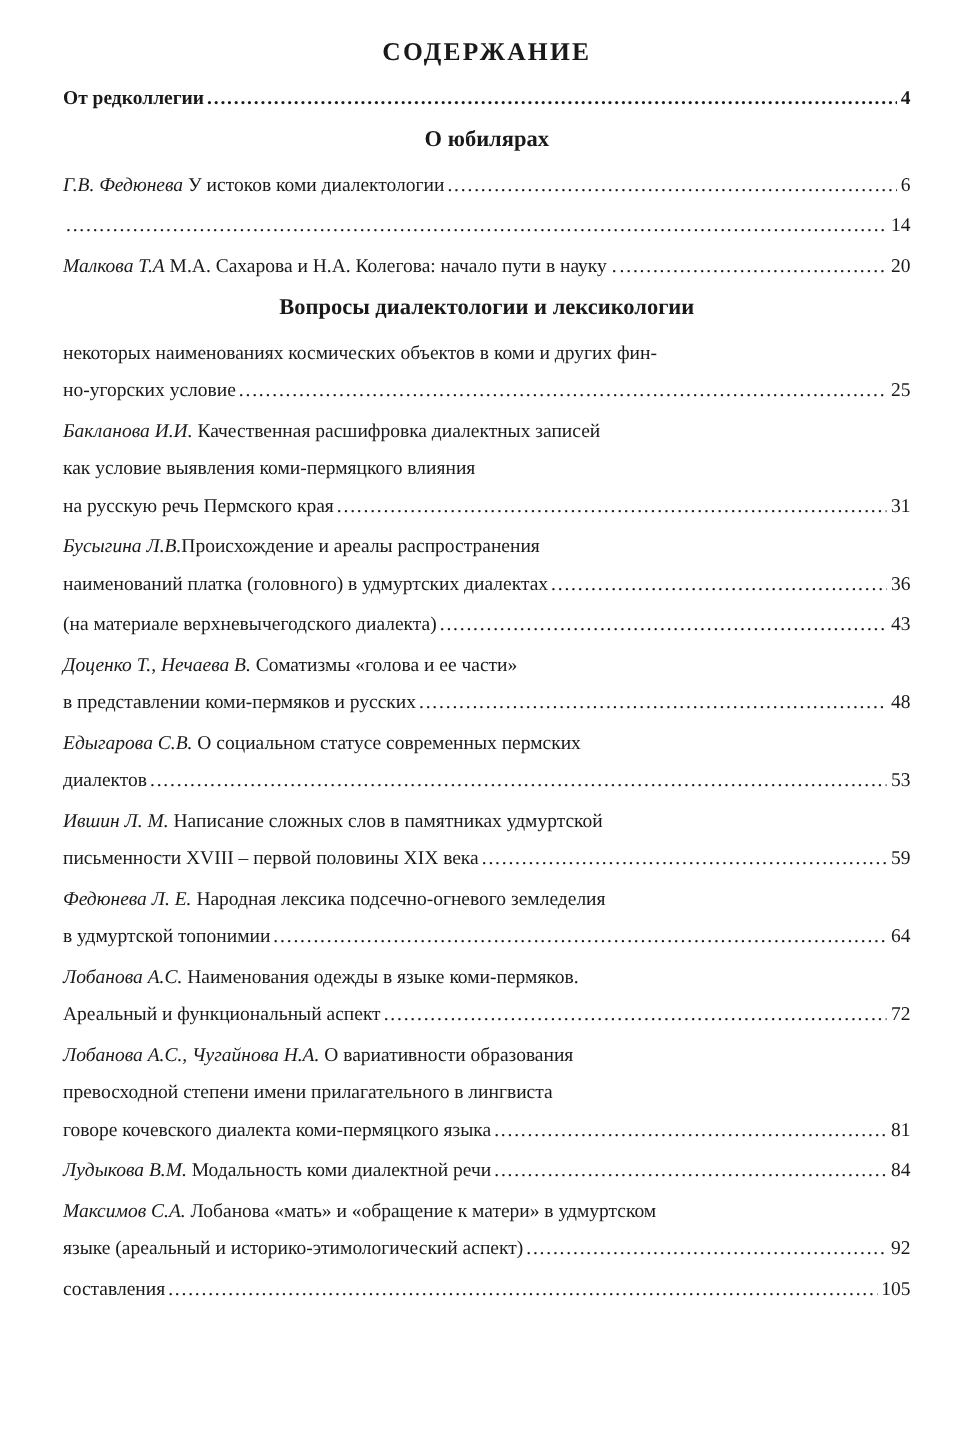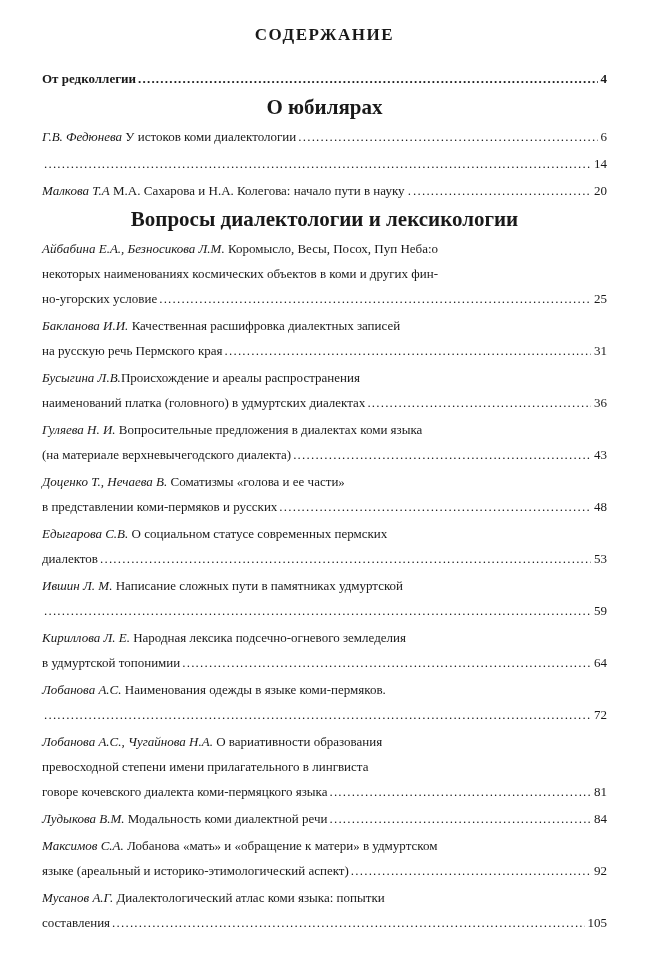--- a/index.html
+++ b/index.html
@@ -12,24 +12,24 @@
     color: #191919;
     padding: 22px 42px 8px 42px;
     overflow: hidden;
   }
   .title {
     font-size: 17px;
     font-weight: bold;
     text-align: center;
     letter-spacing: 1.5px;
     line-height: 25px;
-    margin-bottom: 19px;
+    margin-bottom: 5px;
   }
   .section-heading {
-    font-size: 21px;
+    font-size: 15px;
     font-weight: bold;
     text-align: center;
     line-height: 25px;
     margin: 4px 0 4px 0;
   }
   .entry {
     font-size: 13px;
     margin-bottom: 2px;
   }
   .entry.bold { font-weight: bold; }
@@ -76,46 +76,45 @@
       </div>
       <div class="entry">
         <div class="line last">
           <span class="ltext"><span class="author">Малкова Т.А</span><span> М.А. Сахарова и Н.А. Колегова: начало пути в науку .</span></span>
           <span class="leader">..........................................................................................................................................................................</span>
           <span class="page-num">20</span>
         </div>
       </div>
       <div class="section-heading">Вопросы диалектологии и лексикологии</div>
       <div class="entry">
-        <div class="line"><span class="author">Айбабина Е.А., Безносикова Л.М.</span><span> Коромысло, Весы, Посох, Пуп Неба:о</span></div>
         <div class="line"><span>некоторых наименованиях космических объектов в коми и других фин-</span></div>
         <div class="line last">
           <span class="ltext"><span>но-угорских условие</span></span>
           <span class="leader">..........................................................................................................................................................................</span>
           <span class="page-num">25</span>
         </div>
       </div>
       <div class="entry">
         <div class="line"><span class="author">Бакланова И.И.</span><span> Качественная расшифровка диалектных записей</span></div>
+        <div class="line"><span>как условие выявления коми-пермяцкого влияния</span></div>
         <div class="line last">
           <span class="ltext"><span>на русскую речь Пермского края </span></span>
           <span class="leader">..........................................................................................................................................................................</span>
           <span class="page-num">31</span>
         </div>
       </div>
       <div class="entry">
         <div class="line"><span class="author">Бусыгина Л.В.</span><span>Происхождение и ареалы распространения</span></div>
         <div class="line last">
           <span class="ltext"><span>наименований платка (головного) в удмуртских диалектах</span></span>
           <span class="leader">..........................................................................................................................................................................</span>
           <span class="page-num">36</span>
         </div>
       </div>
       <div class="entry">
-        <div class="line"><span class="author">Гуляева Н. И.</span><span> Вопросительные предложения в диалектах коми языка</span></div>
         <div class="line last">
           <span class="ltext"><span>(на материале верхневычегодского диалекта)</span></span>
           <span class="leader">..........................................................................................................................................................................</span>
           <span class="page-num">43</span>
         </div>
       </div>
       <div class="entry">
         <div class="line"><span class="author">Доценко Т., Нечаева В.</span><span> Соматизмы «голова и ее части»</span></div>
         <div class="line last">
           <span class="ltext"><span>в представлении коми-пермяков и русских</span></span>
@@ -125,37 +124,39 @@
       </div>
       <div class="entry">
         <div class="line"><span class="author">Едыгарова С.В.</span><span> О социальном статусе современных пермских</span></div>
         <div class="line last">
           <span class="ltext"><span>диалектов</span></span>
           <span class="leader">..........................................................................................................................................................................</span>
           <span class="page-num">53</span>
         </div>
       </div>
       <div class="entry">
-        <div class="line"><span class="author">Ившин Л. М.</span><span> Написание сложных пути в памятниках  удмуртской</span></div>
+        <div class="line"><span class="author">Ившин Л. М.</span><span> Написание сложных слов в памятниках  удмуртской</span></div>
         <div class="line last">
+          <span class="ltext"><span>письменности XVIII – первой половины XIX века</span></span>
           <span class="leader">..........................................................................................................................................................................</span>
           <span class="page-num">59</span>
         </div>
       </div>
       <div class="entry">
-        <div class="line"><span class="author">Кириллова Л. Е.</span><span> Народная лексика подсечно-огневого земледелия</span></div>
+        <div class="line"><span class="author">Федюнева Л. Е.</span><span> Народная лексика подсечно-огневого земледелия</span></div>
         <div class="line last">
           <span class="ltext"><span>в удмуртской топонимии</span></span>
           <span class="leader">..........................................................................................................................................................................</span>
           <span class="page-num">64</span>
         </div>
       </div>
       <div class="entry">
         <div class="line"><span class="author">Лобанова А.С.</span><span> Наименования одежды в языке коми-пермяков.</span></div>
         <div class="line last">
+          <span class="ltext"><span>Ареальный и функциональный аспект </span></span>
           <span class="leader">..........................................................................................................................................................................</span>
           <span class="page-num">72</span>
         </div>
       </div>
       <div class="entry">
         <div class="line"><span class="author">Лобанова А.С., Чугайнова Н.А.</span><span> О вариативности образования</span></div>
         <div class="line"><span>превосходной степени имени прилагательного в лингвиста</span></div>
         <div class="line last">
           <span class="ltext"><span>говоре кочевского диалекта коми-пермяцкого языка</span></span>
           <span class="leader">..........................................................................................................................................................................</span>
@@ -171,21 +172,20 @@
       </div>
       <div class="entry">
         <div class="line"><span class="author">Максимов С.А.</span><span> Лобанова «мать» и «обращение к матери» в удмуртском</span></div>
         <div class="line last">
           <span class="ltext"><span>языке (ареальный и историко-этимологический аспект) </span></span>
           <span class="leader">..........................................................................................................................................................................</span>
           <span class="page-num">92</span>
         </div>
       </div>
       <div class="entry">
-        <div class="line"><span class="author">Мусанов А.Г.</span><span> Диалектологический атлас коми языка: попытки</span></div>
         <div class="line last">
           <span class="ltext"><span>составления</span></span>
           <span class="leader">..........................................................................................................................................................................</span>
           <span class="page-num">105</span>
         </div>
       </div>
     </section>
 </main>
 
 </body></html>

